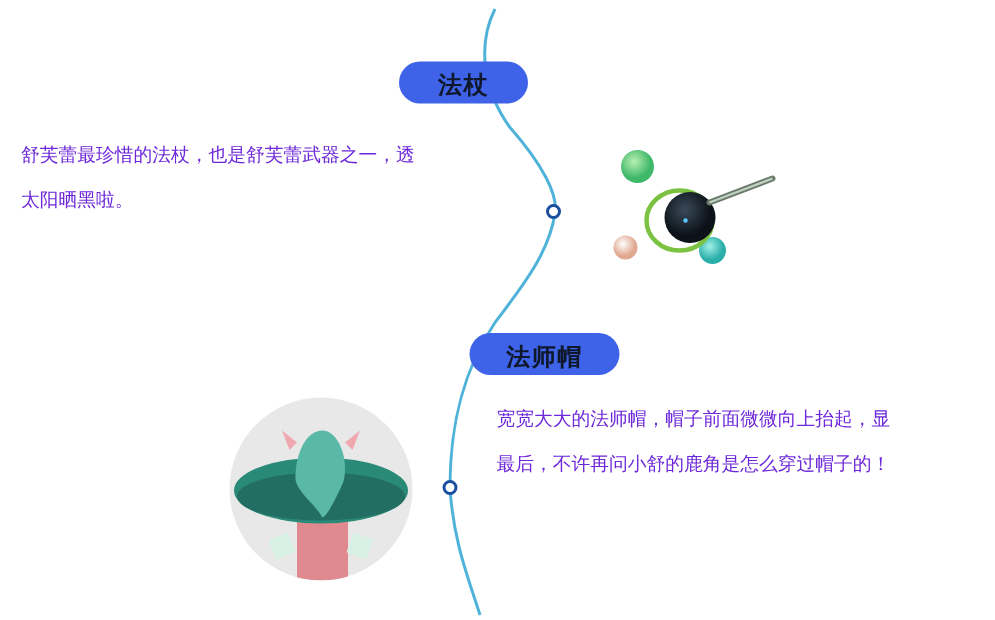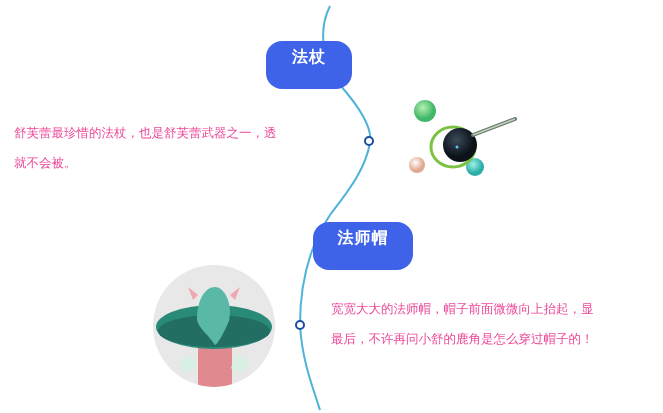--- a/index.html
+++ b/index.html
@@ -4,46 +4,46 @@
   <style>
     html, body { margin: 0; padding: 0; }
     body {
       width: 663px; height: 413px; position: relative; overflow: hidden;
       background: #ffffff;
       font-family: "DejaVu Sans", "Liberation Sans", sans-serif;
       color: #222222;
     }
     .curve { position: absolute; left: 0; top: 0; width: 663px; height: 413px; }
     .pill {
-      position: absolute; height: 48px; border-radius: 16px;
-      background: #3e63e8; color: #ffffff; font-weight: bold;
+      position: absolute; height: 28px; border-radius: 16px;
+      background: #3e63e8; color: #0f172a; font-weight: bold;
       font-size: 16px; line-height: 32px; text-align: center;
       letter-spacing: 1px;
     }
     .desc {
-      position: absolute; font-size: 12.5px; line-height: 30px; color: #ec4899; margin-top: 30px;
+      position: absolute; font-size: 12.5px; line-height: 30px; color: #6d28d9;
     }
     .desc p { margin: 0; }
     .staff-art { position: absolute; left: 405px; top: 95px; width: 120px; height: 90px; }
     .hat-art { position: absolute; left: 153px; top: 265px; width: 122px; height: 122px; border-radius: 50%; overflow: hidden; background: #e8e8e8; }
   </style>
 </head>
 <body>
 
 <svg class="curve" viewBox="0 0 663 413">
   <path d="M330 6 C318 30 322 60 340 85 C362 110 372 130 370 142 C366 170 345 195 330 215 C310 245 300 280 300 325 C302 360 312 385 320 410" fill="none" stroke="#4fb3d9" stroke-width="2"></path>
   <circle cx="369" cy="141" r="4" fill="#ffffff" stroke="#1a4fa0" stroke-width="2"></circle>
   <circle cx="300" cy="325" r="4" fill="#ffffff" stroke="#1a4fa0" stroke-width="2"></circle>
 </svg>
 
 <div class="pill" style="left:266px; top:41px; width:86px;">法杖</div>
 
 <div class="desc" style="left:14px; top:88px; width:320px;">
   <p>舒芙蕾最珍惜的法杖，也是舒芙蕾武器之一，透</p>
-  <p>就不会被。</p>
+  <p>太阳晒黑啦。</p>
 </div>
 
 <svg class="staff-art" viewBox="0 0 120 90">
   <defs>
     <radialGradient id="g1" cx="40%" cy="35%">
         <stop offset="0" stop-color="#b8f0b0"></stop>
         <stop offset="1" stop-color="#3fb86a"></stop>
       </radialGradient>
     <radialGradient id="g2" cx="40%" cy="35%">
         <stop offset="0" stop-color="#ffffff"></stop>

